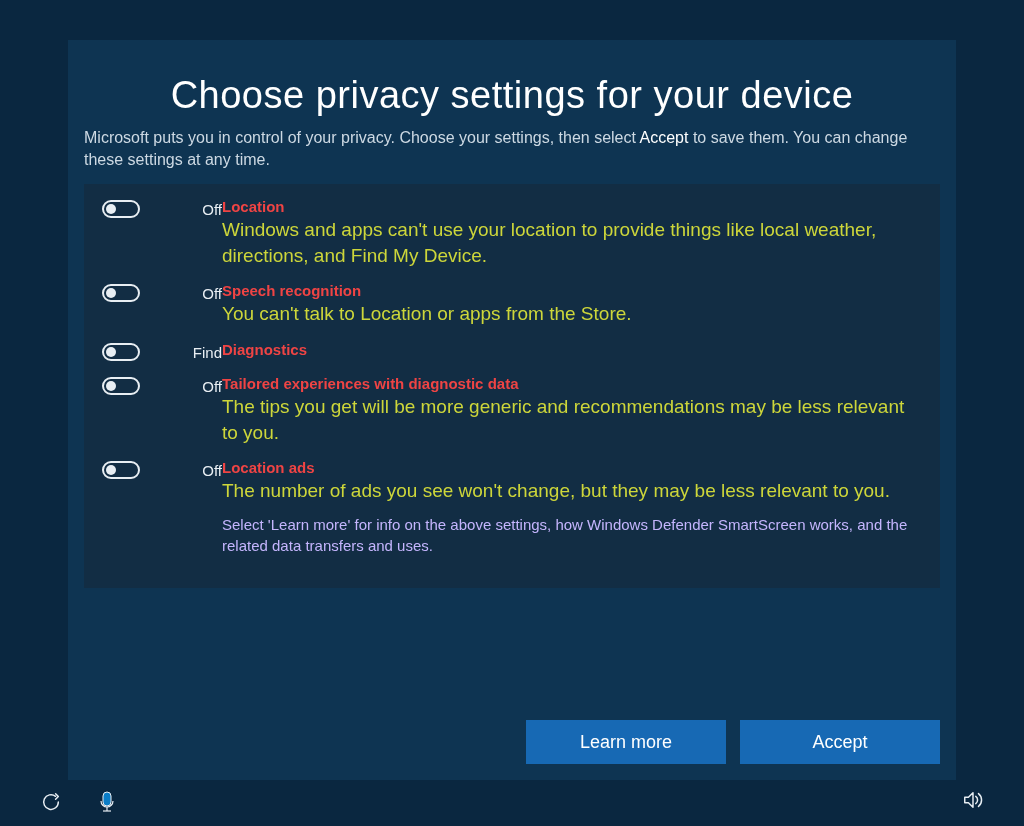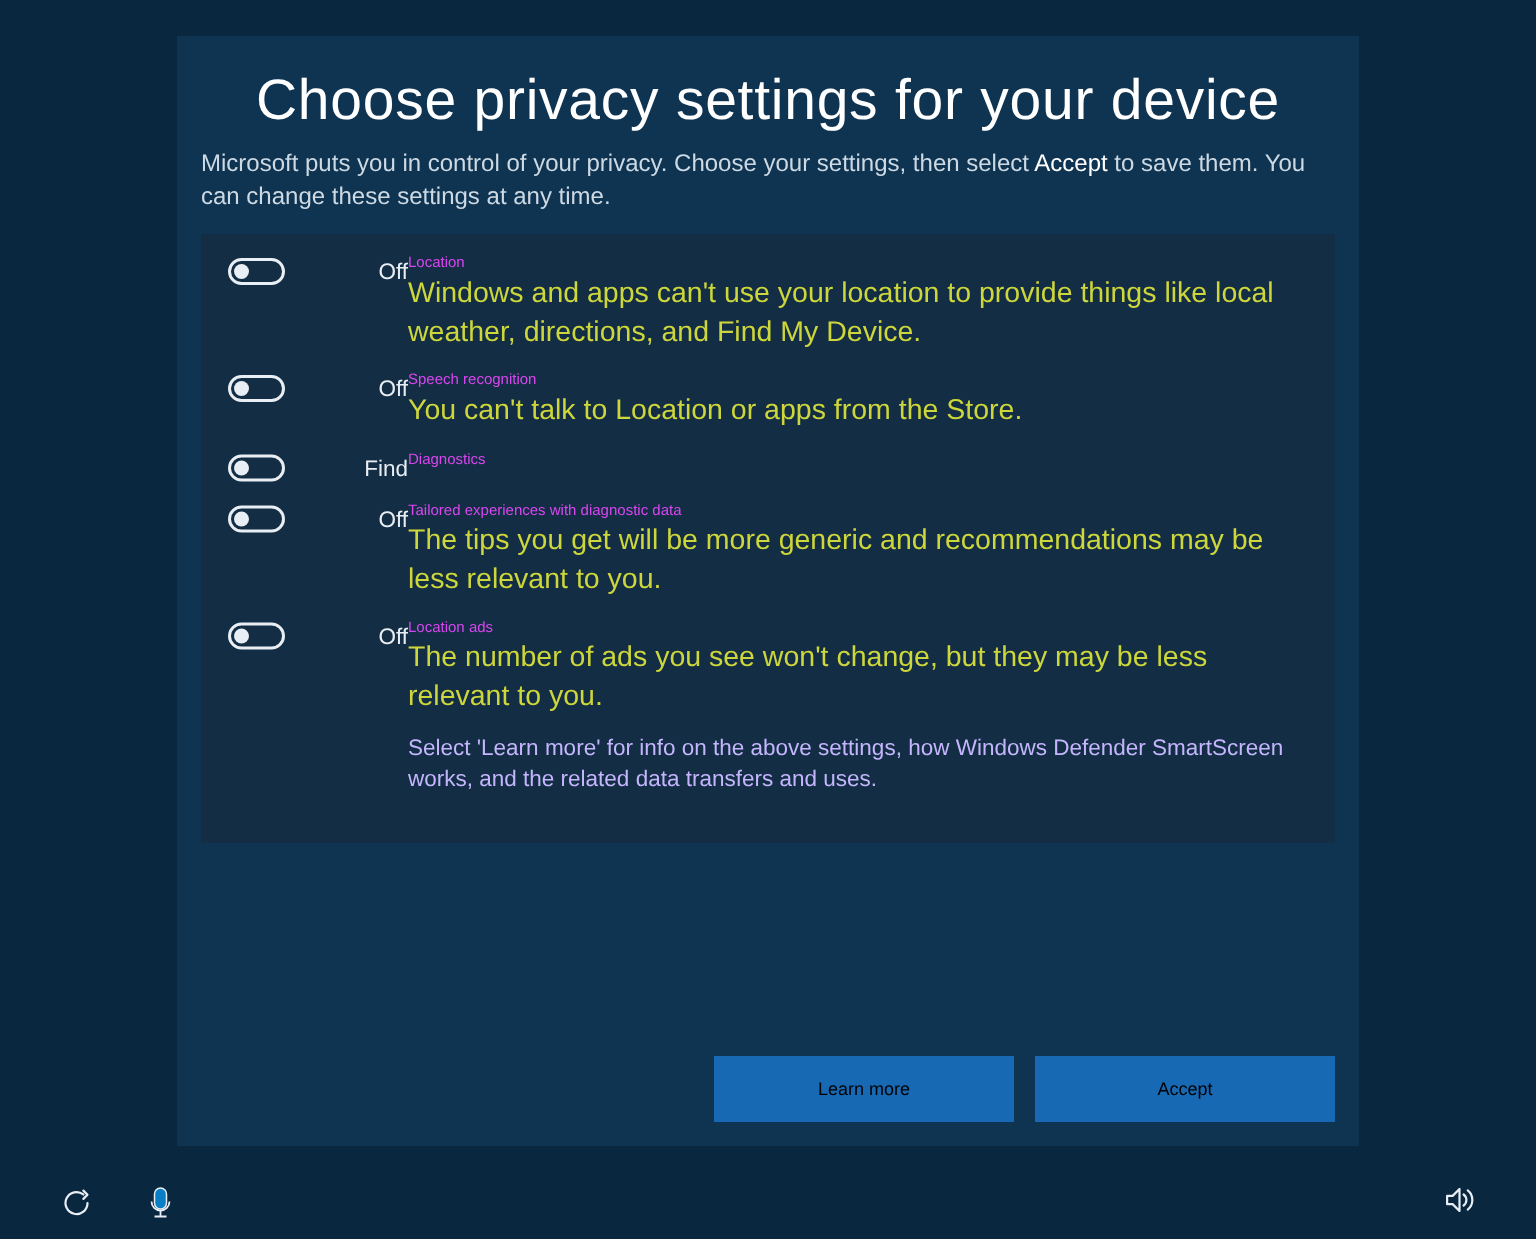--- a/index.html
+++ b/index.html
@@ -13,25 +13,25 @@
     font-weight: 300;
   }
   .page {
     position: relative;
     width: 1024px;
     height: 826px;
     background: #0a2740;
     padding: 24px 20px 0 20px;
   }
   .inner {
-    width: 788px;
+    width: 888px;
     height: 740px;
-    margin: 0 auto;
+    margin: 16px auto;
     background: #0e3452;
-    padding: 18px 16px 16px 16px;
+    padding: 30px 16px 16px 16px;
     position: relative;
   }
   .title {
     text-align: center;
     font-size: 38px;
     font-weight: 300;
     letter-spacing: 0.5px;
     margin-top: 4px;
     margin-bottom: 10px;
   }
@@ -84,23 +84,23 @@
   }
   .toggle-label {
     font-size: 15px;
     color: #e8eef3;
     font-weight: 300;
   }
   .text-col {
     flex: 1;
   }
   .item-title {
-    font-weight: 400;
-    font-size: 10px;
-    color: #d946ef;
+    font-weight: 700;
+    font-size: 15px;
+    color: #ef4444;
     margin-bottom: 2px;
   }
   .item-desc {
     font-size: 19px;
     color: #cdd63a;
     line-height: 1.35;
   }
   .footer-text {
     font-size: 15px;
     color: #c4b5fd;
@@ -112,22 +112,22 @@
     right: 16px;
     bottom: 16px;
     display: flex;
     gap: 14px;
   }
   .btn {
     min-width: 200px;
     height: 44px;
     background: #1769b4;
     border: none;
-    color: #000000;
-    font-size: 12px;
+    color: #ffffff;
+    font-size: 18px;
     font-weight: 300;
     cursor: pointer;
     font-family: inherit;
   }
   .bottom-bar {
     position: absolute;
     left: 0;
     bottom: 0;
     width: 1024px;
     height: 48px;

